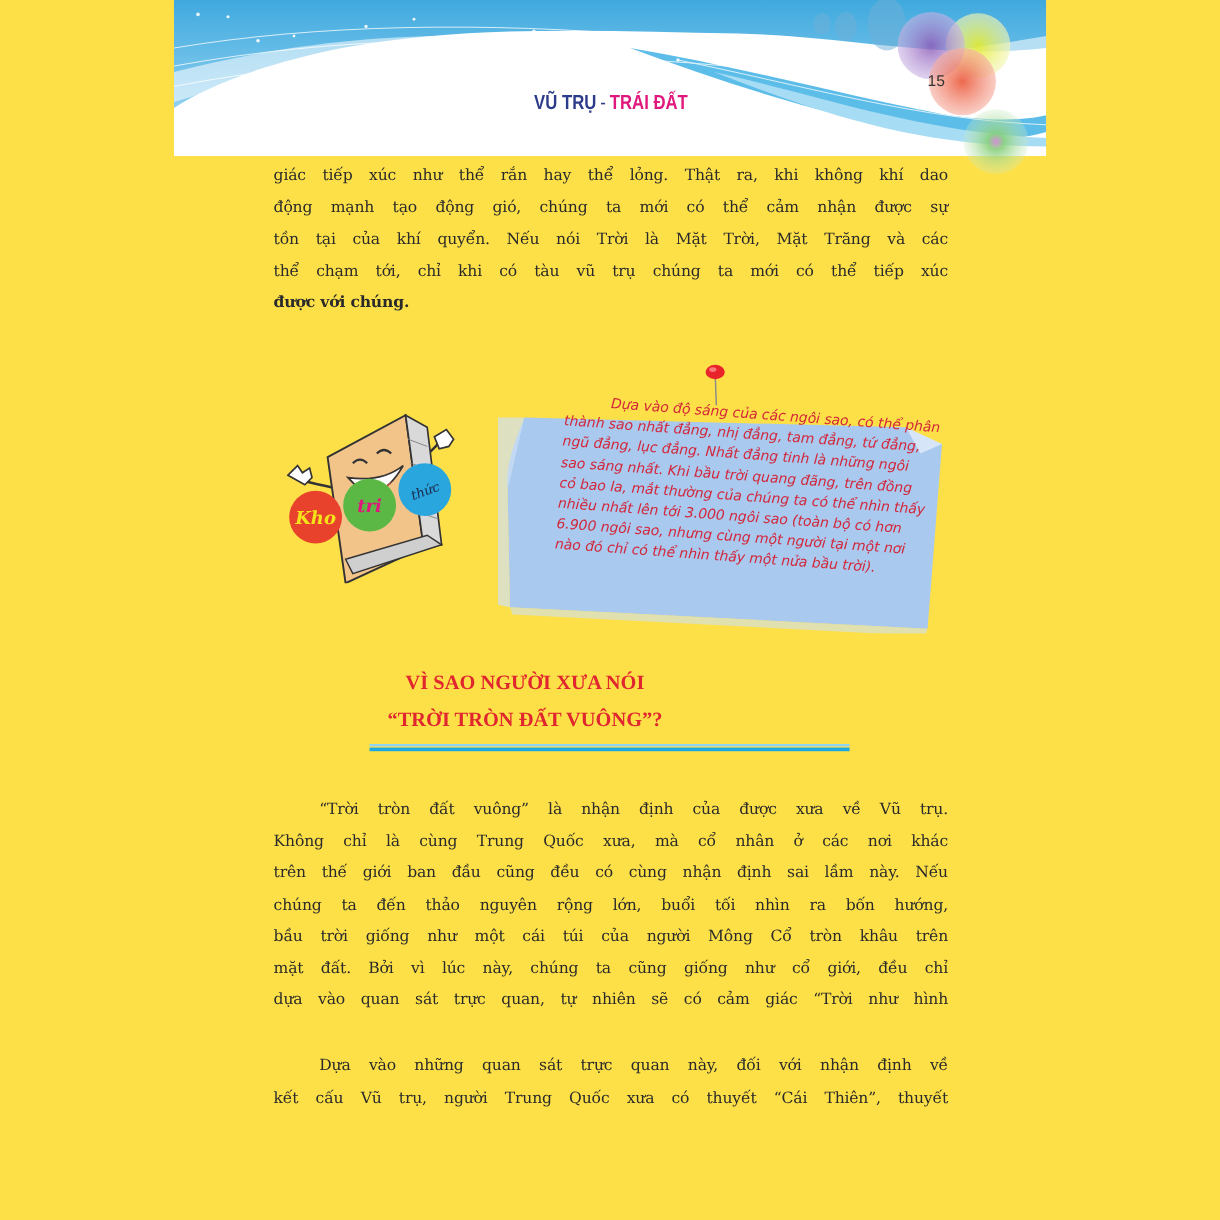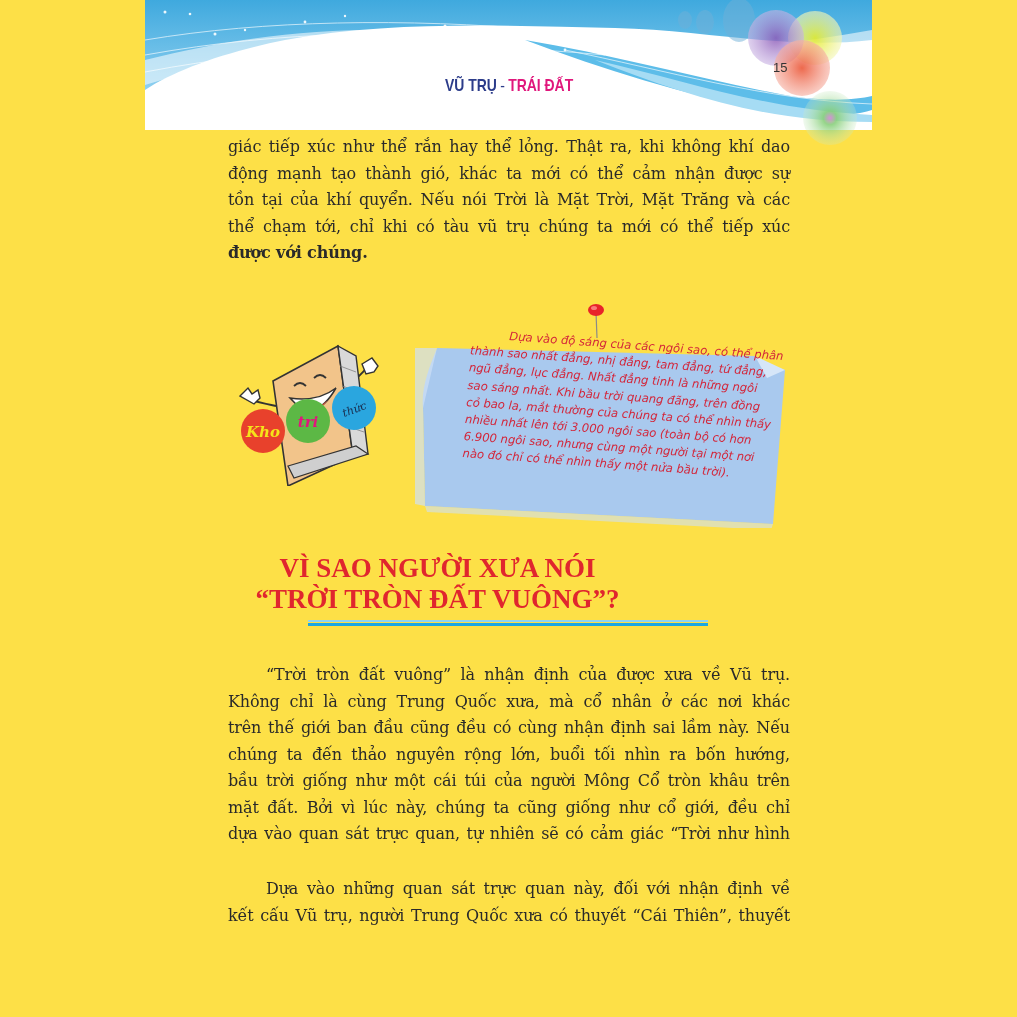--- a/index.html
+++ b/index.html
@@ -47,21 +47,21 @@
       font-family: "Liberation Sans", sans-serif;
       font-size: 13px;
       color: #333333;
     }
     
     .body-text {
       position: absolute;
       left: 228px;
       width: 562px;
       font-family: "DejaVu Serif", serif;
-      font-size: 16px;
+      font-size: 13px;
       line-height: 26.5px;
       color: #2a2a2a;
       text-align: justify;
       letter-spacing: -0.15px;
     }
     .body-text .line { display: block; text-align: justify; text-align-last: justify; white-space: nowrap; }
     .body-text .line.last { text-align-last: left; font-weight: bold; }
     .indent { padding-left: 38px; }
     .para-1 { top: 134px; }
     .para-2 { top: 662px; }
@@ -100,21 +100,21 @@
     }
 
     
     .section-title {
       position: absolute;
       left: 0; width: 875px;
       top: 553px;
       text-align: center;
       font-family: "Liberation Serif", serif;
       font-weight: bold;
-      font-size: 27px;
+      font-size: 17px;
       line-height: 31px;
       color: #e0262e;
     }
     .section-title .tl { display: block; }
     .title-rule {
       position: absolute;
       left: 308px; top: 620px;
       width: 400px; height: 7px;
     }
     .title-rule .thin { position: absolute; left: 0; top: 0; width: 100%; height: 2px; background: #8fd4f2; }
@@ -199,21 +199,21 @@
     </svg>
   </div>
   <div class="page-number">15</div>
 
   <div class="running-title">
     <span class="part-a">VŨ TRỤ</span><span class="sep">-</span><span class="part-b">TRÁI ĐẤT</span>
   </div>
 
   <div class="body-text para-1">
     <span class="line">giác tiếp xúc như thể rắn hay thể lỏng. Thật ra, khi không khí dao</span>
-    <span class="line">động mạnh tạo thành gió, khác ta mới có thể cảm nhận được sự</span>
+    <span class="line">động mạnh tạo động gió, chúng ta mới có thể cảm nhận được sự</span>
     <span class="line">tồn tại của khí quyển. Nếu nói Trời là Mặt Trời, Mặt Trăng và các</span>
     <span class="line">thể chạm tới, chỉ khi có tàu vũ trụ chúng ta mới có thể tiếp xúc</span>
     <span class="line last">được với chúng.</span>
   </div>
 
   <div class="mascot">
     <svg width="165" height="150" viewBox="0 0 165 150">
 
       <path d="M22,64 C30,66 38,68 48,70" stroke="#333" stroke-width="2" fill="none"></path>
       <path d="M12,60 l8,-8 4,6 6,-4 2,8 -6,6 z" fill="#ffffff" stroke="#333" stroke-width="1.4"></path>

